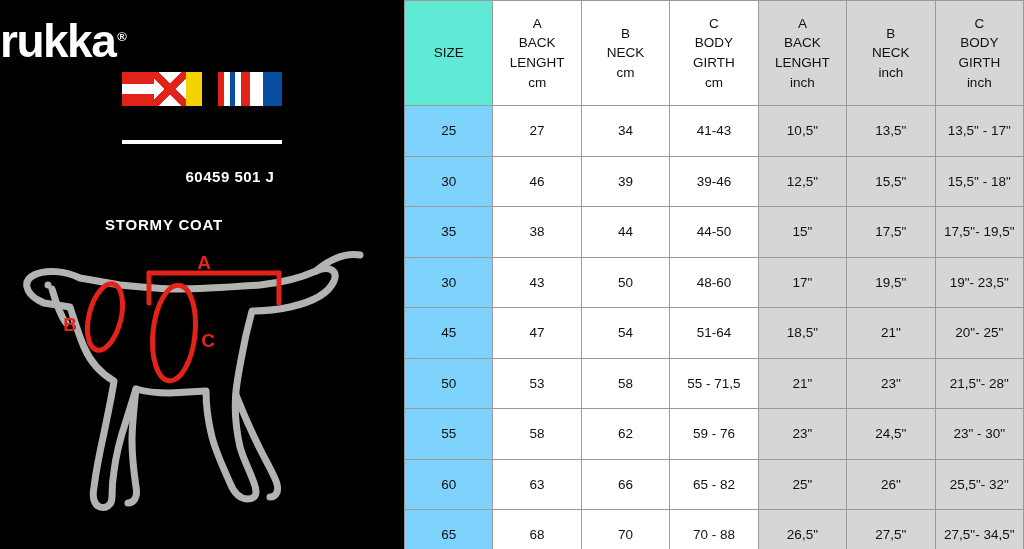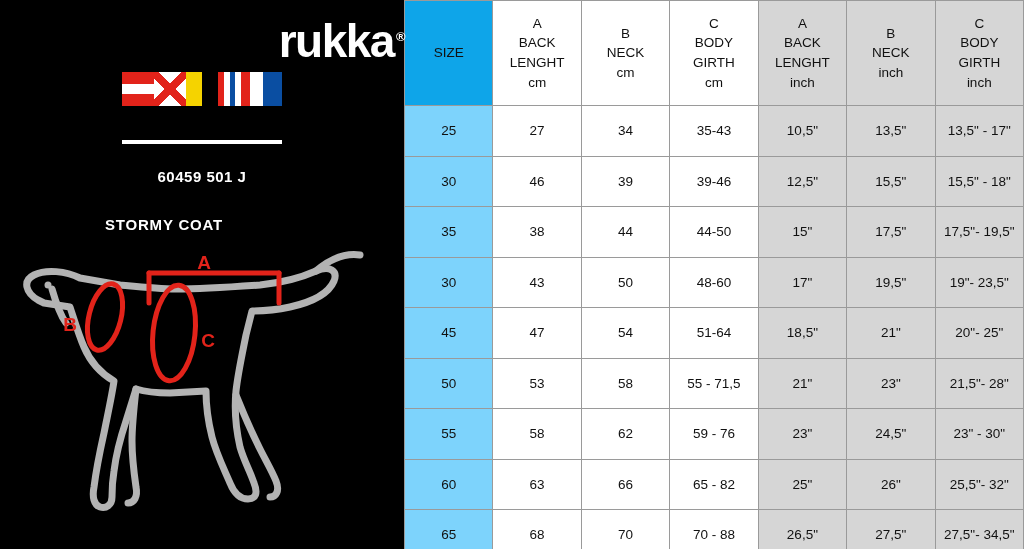--- a/index.html
+++ b/index.html
@@ -25,21 +25,21 @@
     height: 549px;
     background: #000000;
     position: relative;
     flex: 0 0 404px;
   }
   .brand-block {
     position: absolute;
     top: 18px;
     left: 0;
     width: 404px;
-    text-align: right;
+    text-align: left;
   }
   .brand-word {
     font-size: 46px;
     font-weight: bold;
     color: #ffffff;
     letter-spacing: -1.5px;
     line-height: 1;
     display: inline-block;
     position: relative;
   }
@@ -113,20 +113,21 @@
   .code-text {
     position: absolute;
     top: 168px;
     left: 0;
     width: 404px;
     text-align: center;
     color: #ffffff;
     font-size: 15px;
     font-weight: bold;
     letter-spacing: 0.5px;
+    padding-left: 28px;
   }
   .product-text {
     position: absolute;
     top: 216px;
     left: 0;
     width: 328px;
     text-align: center;
     color: #ffffff;
     font-size: 15px;
     font-weight: bold;
@@ -172,21 +173,21 @@
     background: #d6d6d6;
   }
   th.hd-plain, td.col-plain {
     background: #ffffff;
   }
   td.size-cell {
     font-weight: bold;
     background: #7dd3fc;
   }
   th.size-head {
-    background: #0ea5e9;
+    background: #5eead4;
   }
   tbody tr td {
     height: 49.5px;
   }
   .hd-line { display: block; }
 </style>
 </head>
 <body>
 
 <div class="page">
@@ -302,21 +303,21 @@
             <span class="hd-line">BODY GIRTH</span>
             <span class="hd-line">inch</span>
           </th>
         </tr>
       </thead>
       <tbody>
         <tr>
           <td class="size-cell">25</td>
           <td class="col-plain">27</td>
           <td class="col-plain">34</td>
-          <td class="col-plain">35-43</td>
+          <td class="col-plain">41-43</td>
           <td class="col-shaded">10,5"</td>
           <td class="col-shaded">13,5"</td>
           <td class="col-shaded">13,5" - 17"</td>
         </tr>
         <tr>
           <td class="size-cell">30</td>
           <td class="col-plain">46</td>
           <td class="col-plain">39</td>
           <td class="col-plain">39-46</td>
           <td class="col-shaded">12,5"</td>

